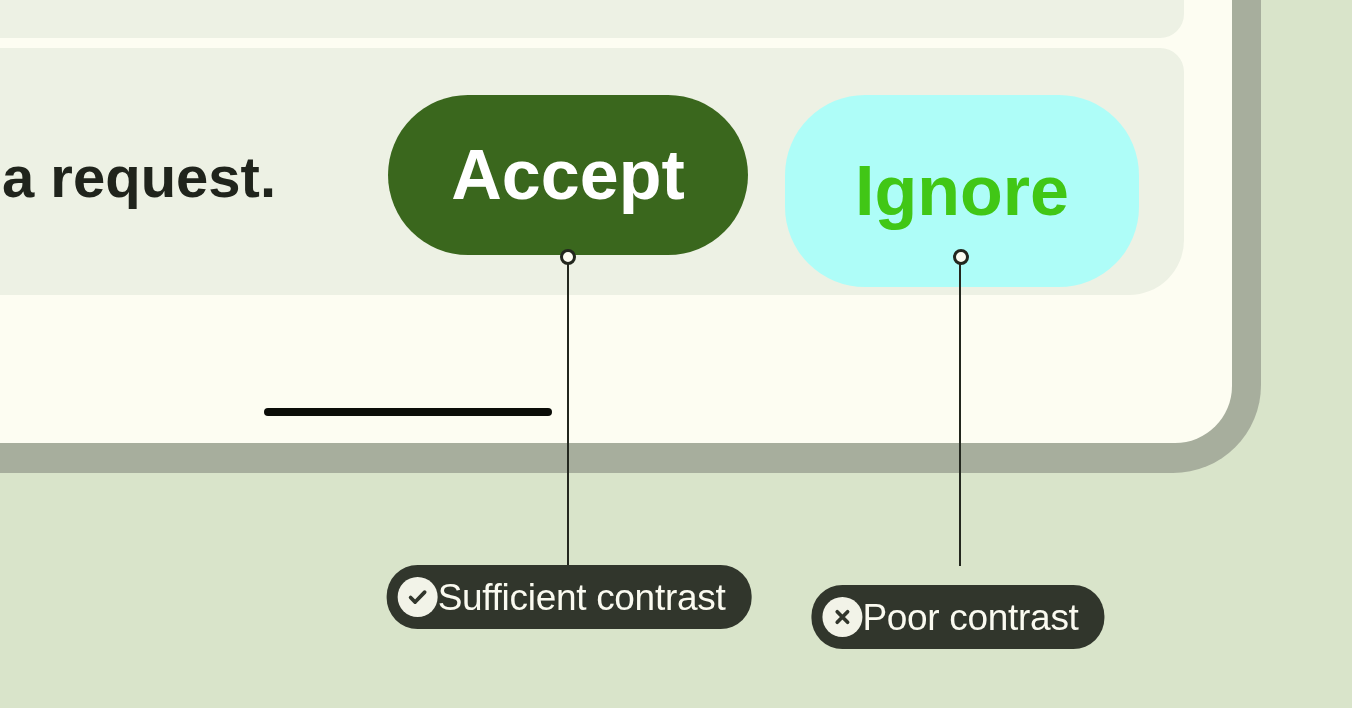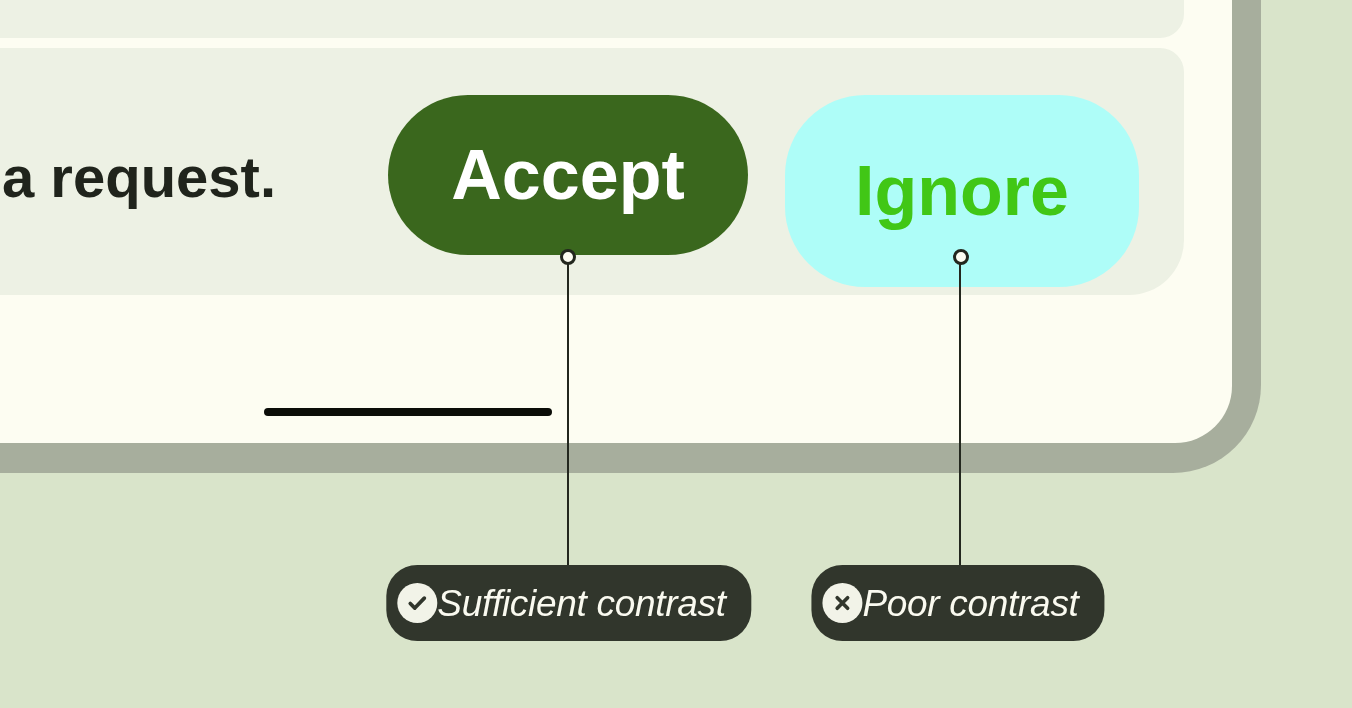--- a/index.html
+++ b/index.html
@@ -100,33 +100,32 @@
     border: 3px solid var(--connector);
     border-radius: 50%;
     background: var(--screen);
   }
   #anchor-dot-1 { left: 560px; }
   #anchor-dot-2 { left: 953px; }
 
   
   .callout {
     top: 565px;
-    height: 76px;
+    height: 64px;
     transform: translateX(-50%);
     display: flex;
     align-items: center;
     gap: 0;
     padding: 0 26px 0 11px;
     border-radius: 31px;
     background: var(--callout-bg);
     white-space: nowrap;
-    font-style: italic;
   }
   #callout-1 { left: 569px; }
-  #callout-2 { left: 958px; }
+  #callout-2 { left: 958px; margin-top: 20px; }
   .callout-badge {
     width: 40px; height: 40px;
     border-radius: 50%;
     background: var(--callout-icon-bg);
     display: flex;
     align-items: center;
     justify-content: center;
     flex: 0 0 auto;
   }
   .callout-badge svg { display: block; }

